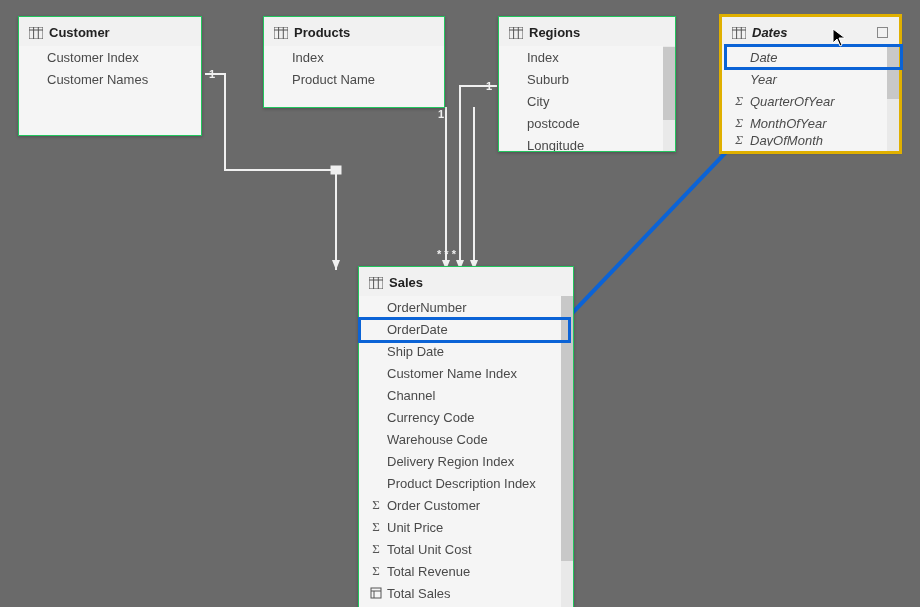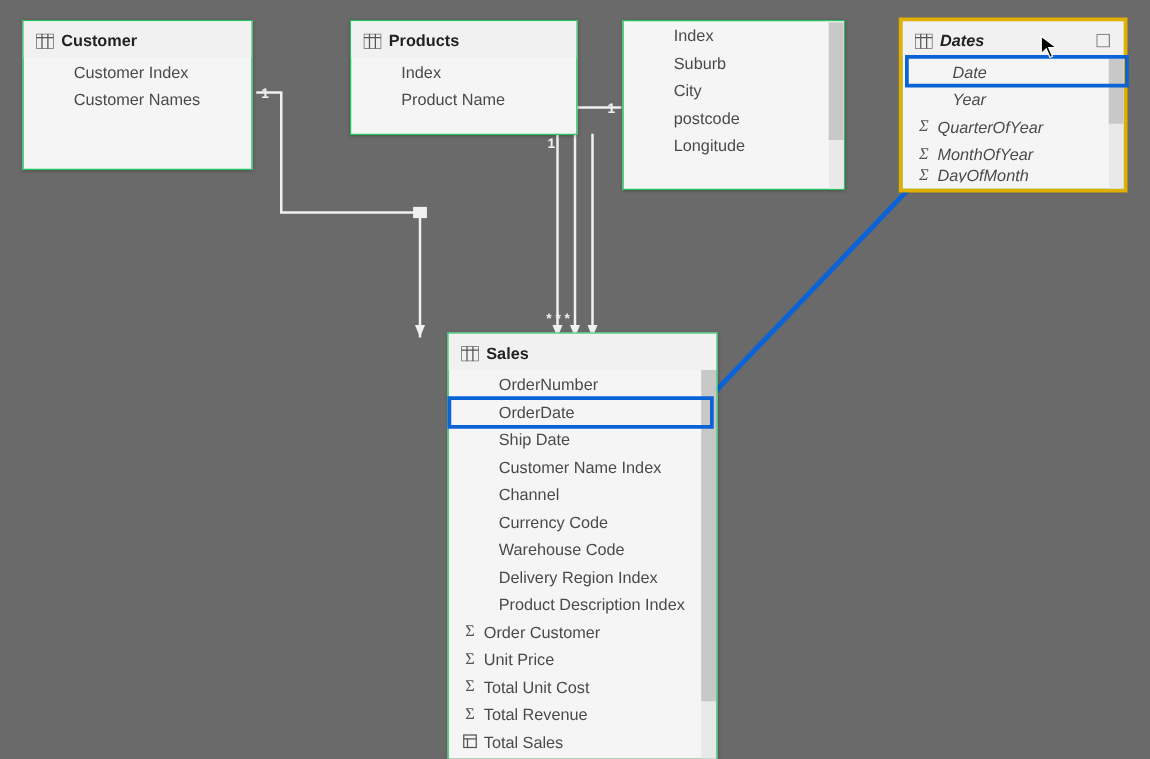--- a/index.html
+++ b/index.html
@@ -58,21 +58,21 @@
     overflow: hidden;
   }
   .fields {
     flex: 1;
     overflow: hidden;
   }
   .field-row {
     display: flex;
     align-items: center;
     height: 22px;
-    padding-left: 40px;
+    padding-left: 28px;
     color: #4a4a4a;
     white-space: nowrap;
     overflow: hidden;
     text-overflow: ellipsis;
   }
   .field-row.with-icon {
     padding-left: 10px;
   }
   .field-icon {
     display: inline-flex;
@@ -160,41 +160,52 @@
       <span>Customer</span>
     </div>
     <div class="table-body">
       <div class="fields">
         <div class="field-row">Customer Index</div>
         <div class="field-row">Customer Names</div>
       </div>
     </div>
   </div>
 
-  <div class="table-card" style="left:263px; top:16px; width:180px; height:90px;margin-left:17px;">
+  <div class="table-card" style="left:263px; top:16px; width:180px; height:90px;">
     <div class="table-header">
       <span class="table-icon">
         <svg width="14" height="12" viewBox="0 0 14 12">
             <rect x="0" y="0" width="14" height="12" fill="none" stroke="#555" stroke-width="1"></rect>
             <line x1="0" y1="3" x2="14" y2="3" stroke="#555"></line>
             <line x1="4.6" y1="0" x2="4.6" y2="12" stroke="#555"></line>
             <line x1="9.3" y1="0" x2="9.3" y2="12" stroke="#555"></line>
           </svg>
       </span>
       <span>Products</span>
     </div>
     <div class="table-body">
       <div class="fields">
         <div class="field-row">Index</div>
         <div class="field-row">Product Name</div>
       </div>
     </div>
   </div>
 
   <div class="table-card" style="left:498px; top:16px; width:176px; height:134px;">
+    <div class="table-header">
+      <span class="table-icon">
+        <svg width="14" height="12" viewBox="0 0 14 12">
+            <rect x="0" y="0" width="14" height="12" fill="none" stroke="#555" stroke-width="1"></rect>
+            <line x1="0" y1="3" x2="14" y2="3" stroke="#555"></line>
+            <line x1="4.6" y1="0" x2="4.6" y2="12" stroke="#555"></line>
+            <line x1="9.3" y1="0" x2="9.3" y2="12" stroke="#555"></line>
+          </svg>
+      </span>
+      <span>Regions</span>
+    </div>
     <div class="table-body">
       <div class="fields">
         <div class="field-row">Index</div>
         <div class="field-row">Suburb</div>
         <div class="field-row">City</div>
         <div class="field-row">postcode</div>
         <div class="field-row">Longitude</div>
       </div>
       <div class="scrollbar">
         <div class="thumb" style="height:70%; margin-top:6%;"></div>

